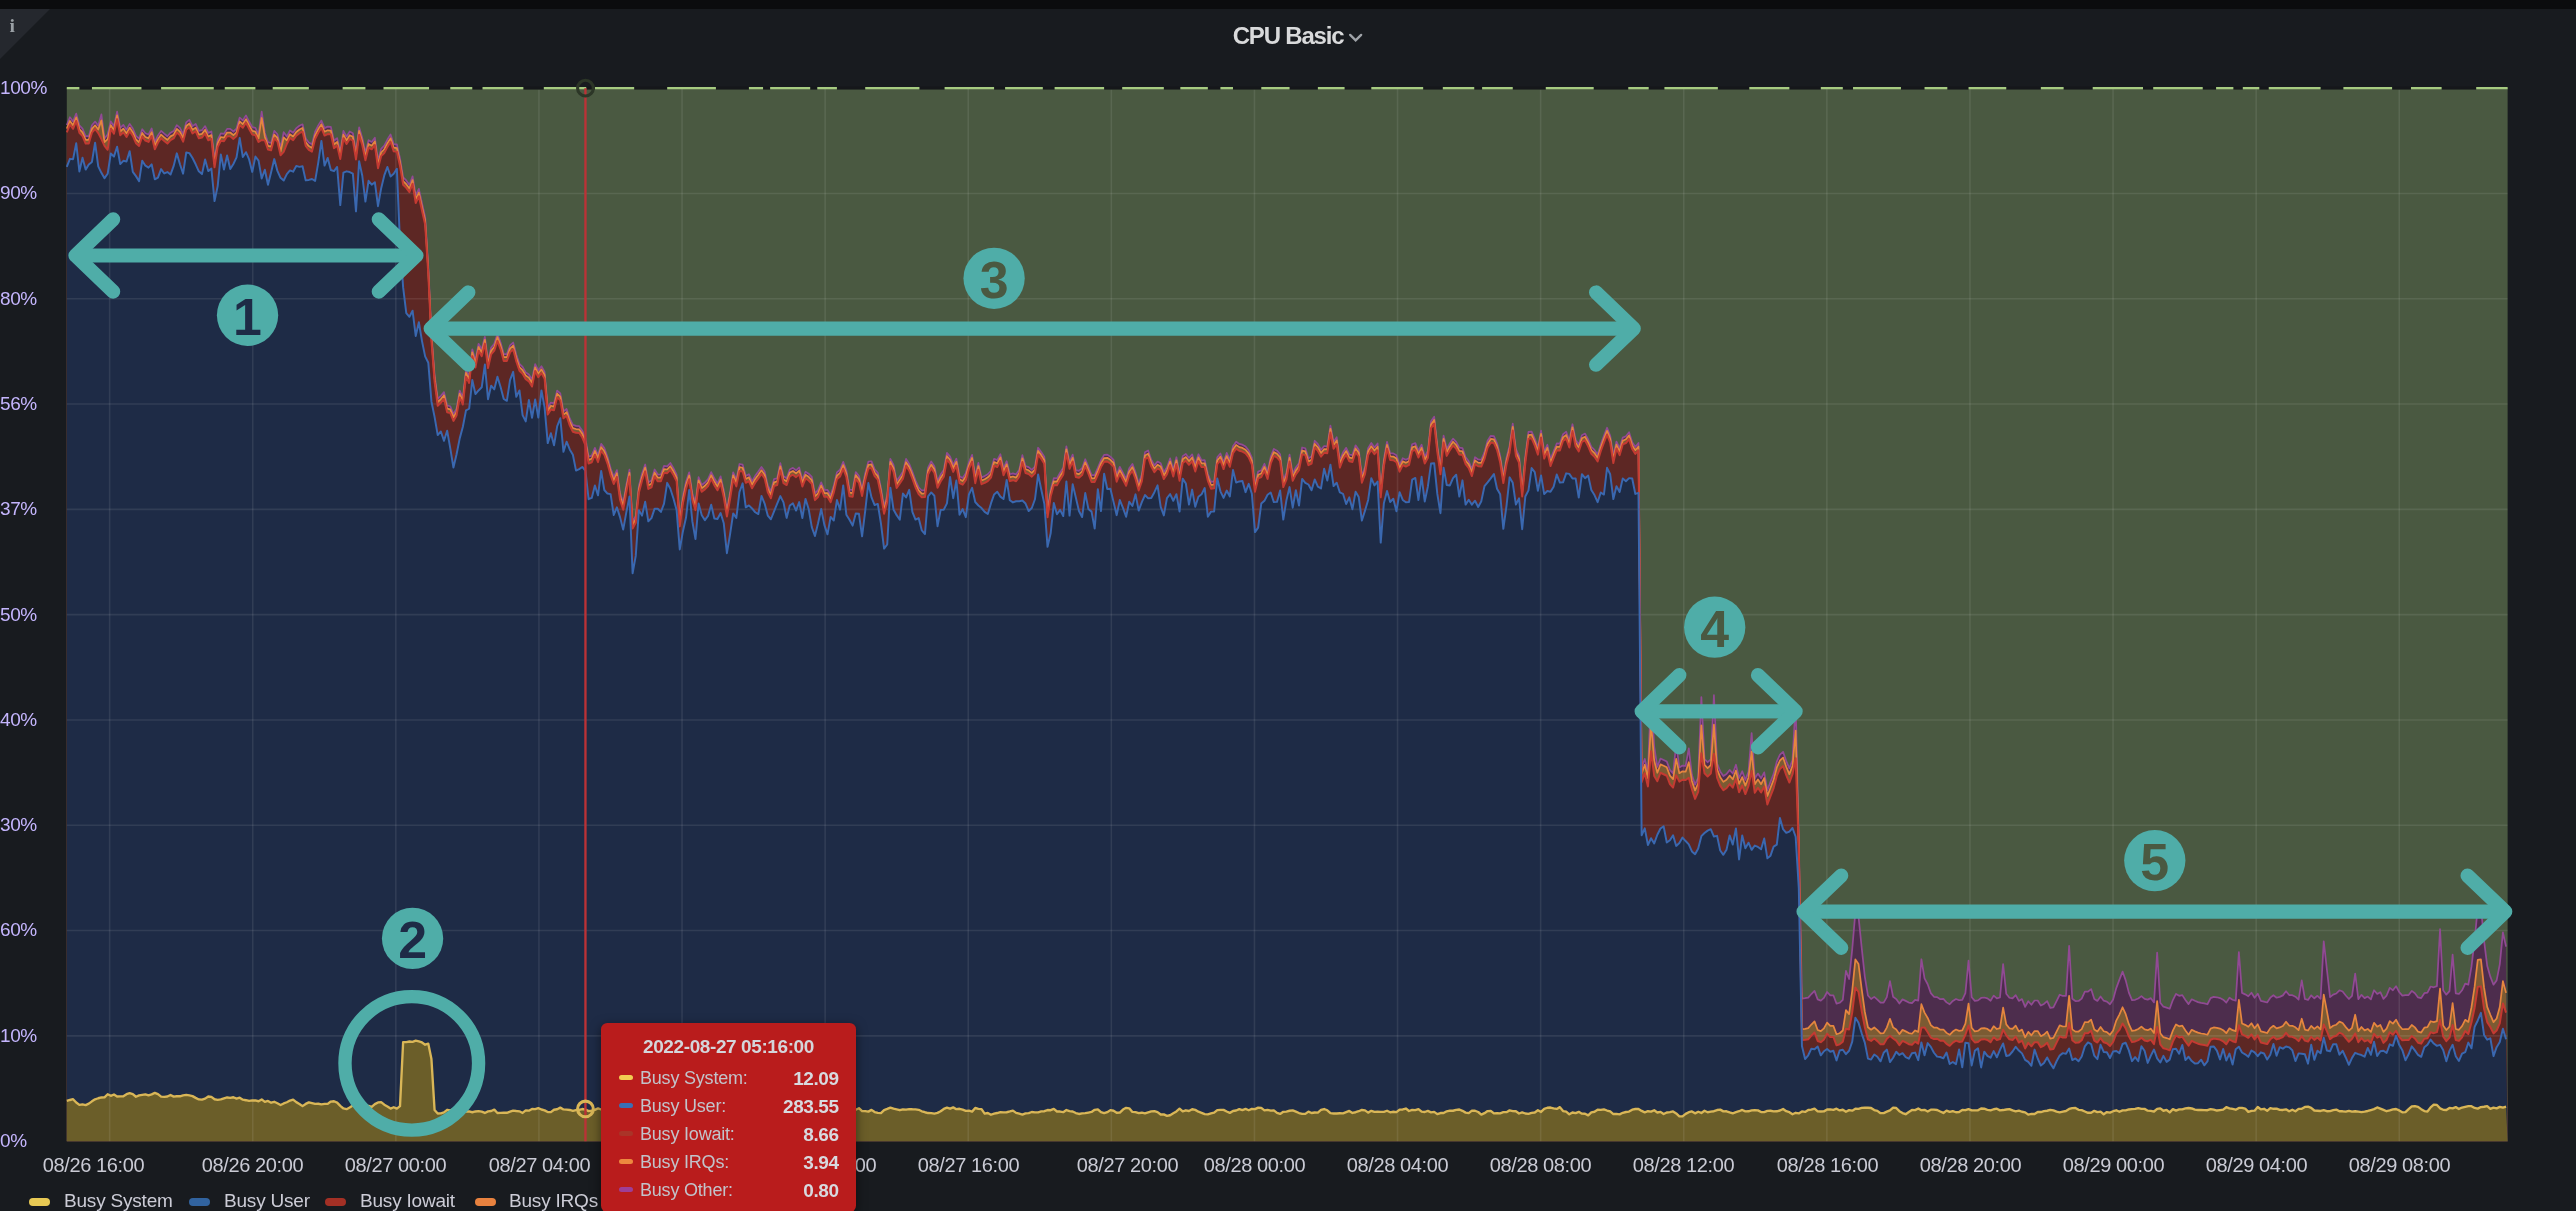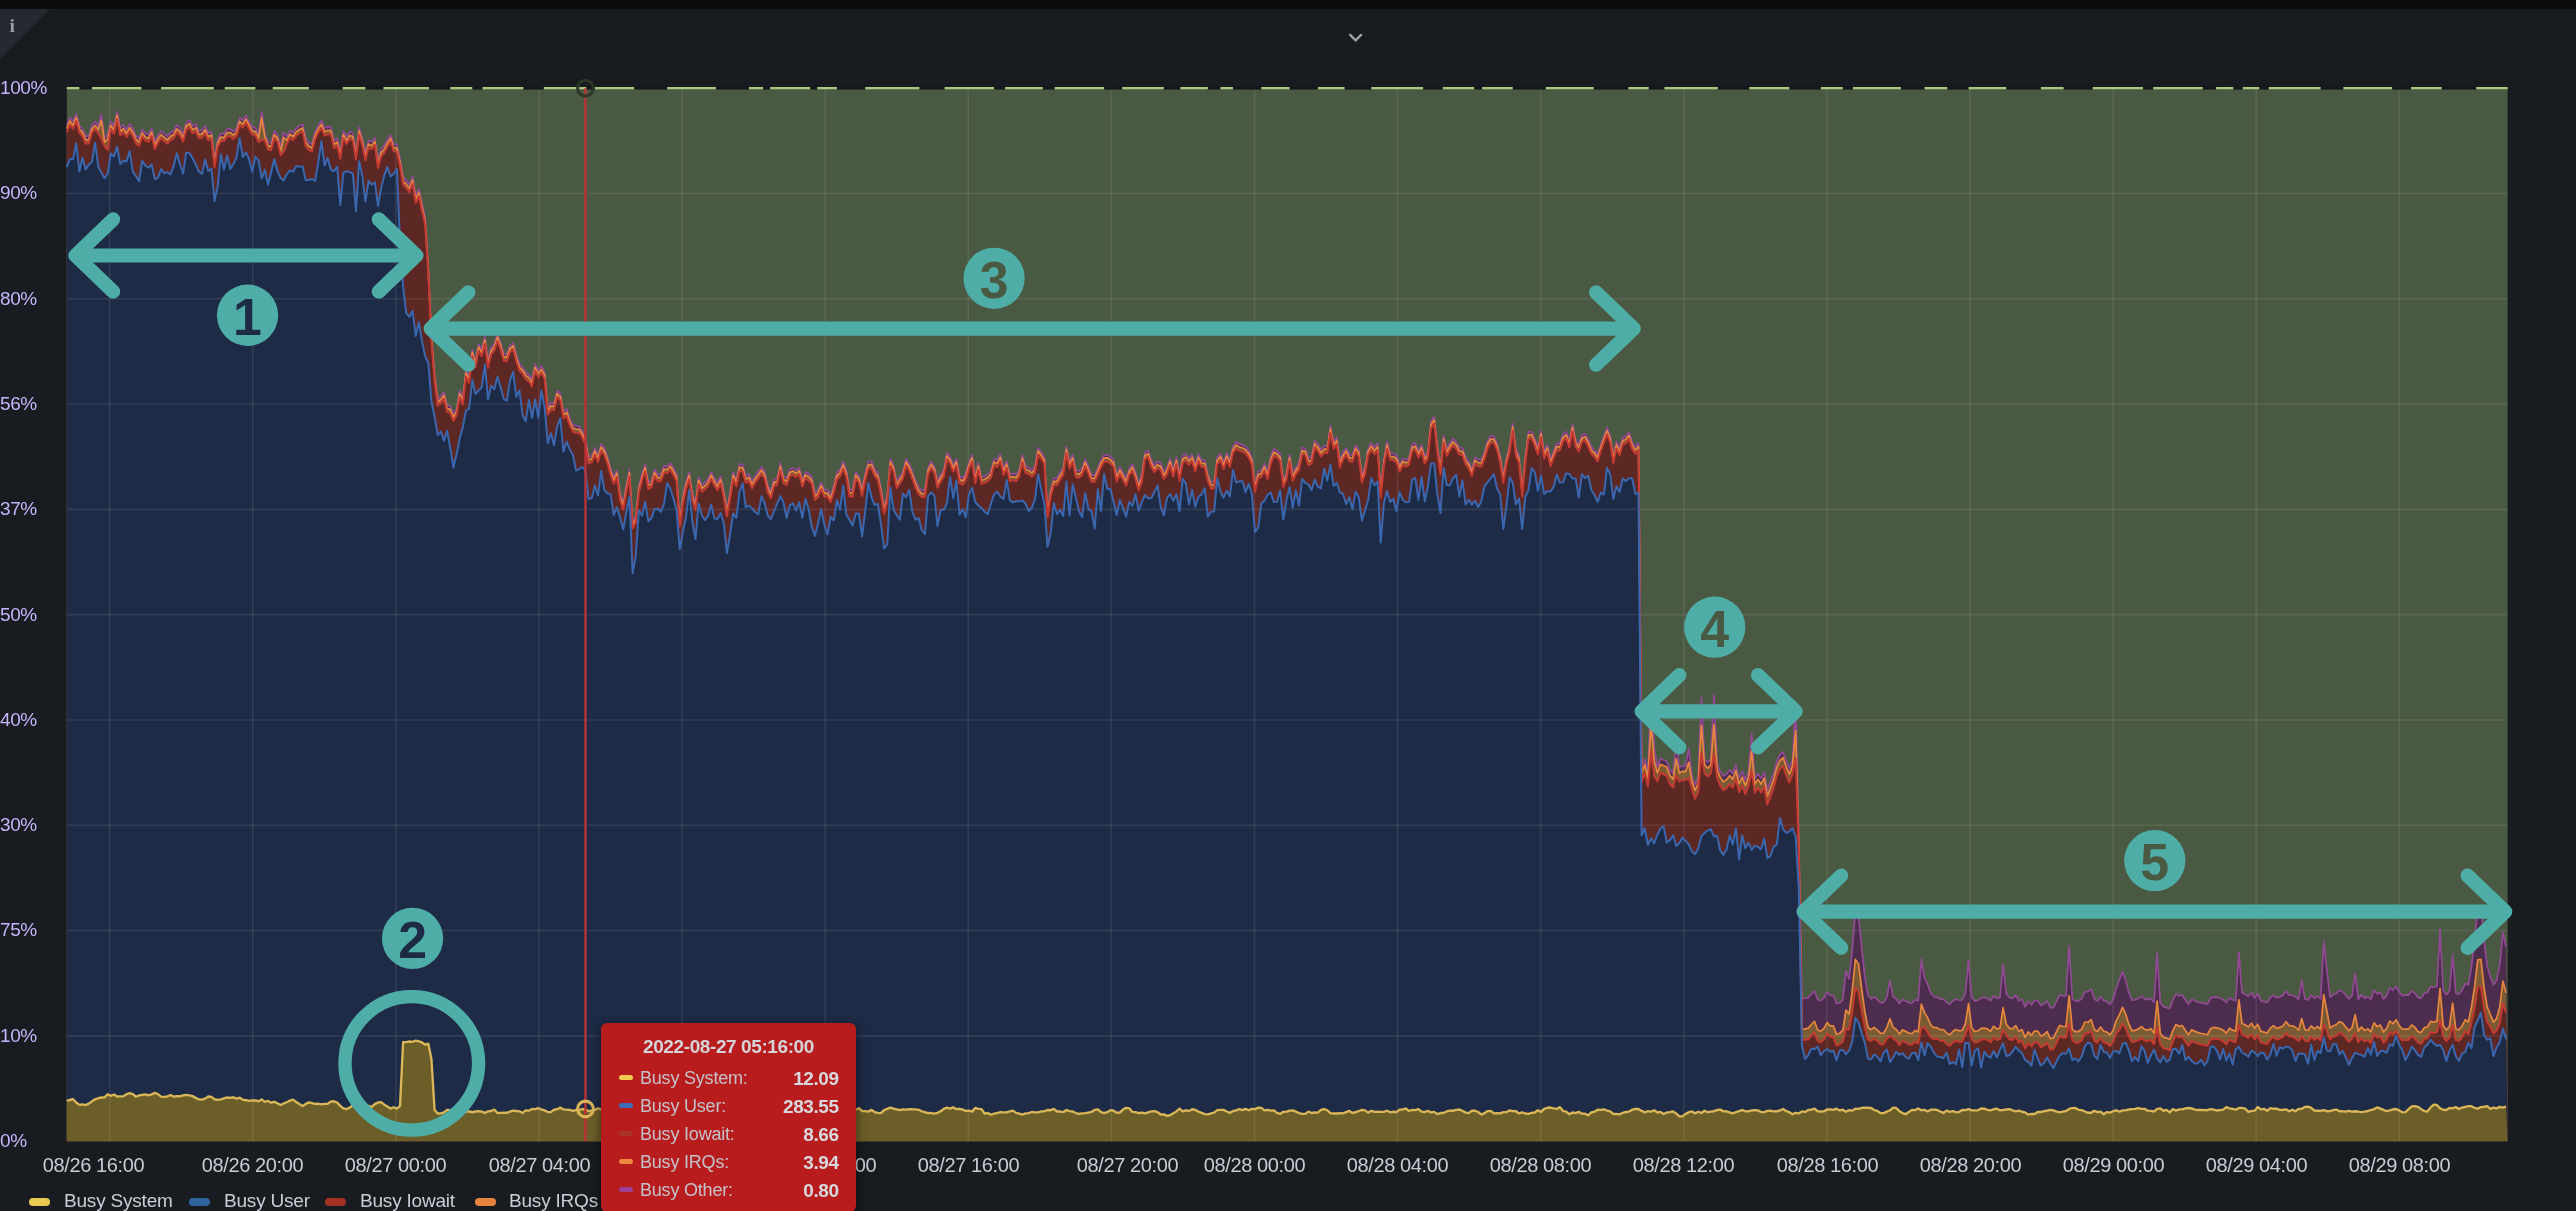--- a/index.html
+++ b/index.html
@@ -133,20 +133,21 @@
       <text x="1265" y="354" fill="#4a5941" font-family="Liberation Sans,sans-serif" font-size="66" font-weight="bold" text-anchor="middle" dominant-baseline="central" dy="2" style="-webkit-text-stroke:5px #4a5941">3</text>
       <circle cx="2182" cy="798" r="39" fill="#4FADA8"></circle>
       <text x="2182" y="798" fill="#4a5941" font-family="Liberation Sans,sans-serif" font-size="66" font-weight="bold" text-anchor="middle" dominant-baseline="central" dy="2" style="-webkit-text-stroke:5px #4a5941">4</text>
       <circle cx="2742" cy="1095" r="39" fill="#4FADA8"></circle>
       <text x="2742" y="1095" fill="#4a5941" font-family="Liberation Sans,sans-serif" font-size="66" font-weight="bold" text-anchor="middle" dominant-baseline="central" dy="2" style="-webkit-text-stroke:5px #4a5941">5</text>
       <circle cx="524" cy="1353" r="85" fill="none" stroke="#4FADA8" stroke-width="17"></circle>
     </svg>
 <div id="topbar"></div>
 <div id="tri"></div>
     <div id="inf">i</div>
+<div id="title">CPU Basic</div>
 <svg id="chev" width="17.3" height="12.6" viewBox="0 0 22 16">
       <path d="M4,5 L11,12 L18,5" fill="none" stroke="#9fa3a8" stroke-width="3" stroke-linecap="round"></path>
     </svg>
 <div class="xl" style="left:15px">08/26 16:00</div>
     <div class="xl" style="left:174px">08/26 20:00</div>
     <div class="xl" style="left:317px">08/27 00:00</div>
     <div class="xl" style="left:461px">08/27 04:00</div>
     <div class="xl" style="left:604px">08/27 08:00</div>
     <div class="xl" style="left:747px">08/27 12:00</div>
     <div class="xl" style="left:890px">08/27 16:00</div>
@@ -155,21 +156,21 @@
     <div class="xl" style="left:1319px">08/28 04:00</div>
     <div class="xl" style="left:1462px">08/28 08:00</div>
     <div class="xl" style="left:1605px">08/28 12:00</div>
     <div class="xl" style="left:1749px">08/28 16:00</div>
     <div class="xl" style="left:1892px">08/28 20:00</div>
     <div class="xl" style="left:2035px">08/29 00:00</div>
     <div class="xl" style="left:2178px">08/29 04:00</div>
     <div class="xl" style="left:2321px">08/29 08:00</div>
 <div class="yl" style="top:1130px">0%</div>
     <div class="yl" style="top:1025px">10%</div>
-    <div class="yl" style="top:919px">75%</div>
+    <div class="yl" style="top:919px">60%</div>
     <div class="yl" style="top:814px">30%</div>
     <div class="yl" style="top:709px">40%</div>
     <div class="yl" style="top:604px">50%</div>
     <div class="yl" style="top:498px">37%</div>
     <div class="yl" style="top:393px">56%</div>
     <div class="yl" style="top:288px">80%</div>
     <div class="yl" style="top:182px">90%</div>
     <div class="yl" style="top:77px">100%</div>
 <div class="lsw" style="left:29px;background:#e7c954"></div>
     <div class="llb" style="left:64px">Busy System</div>

